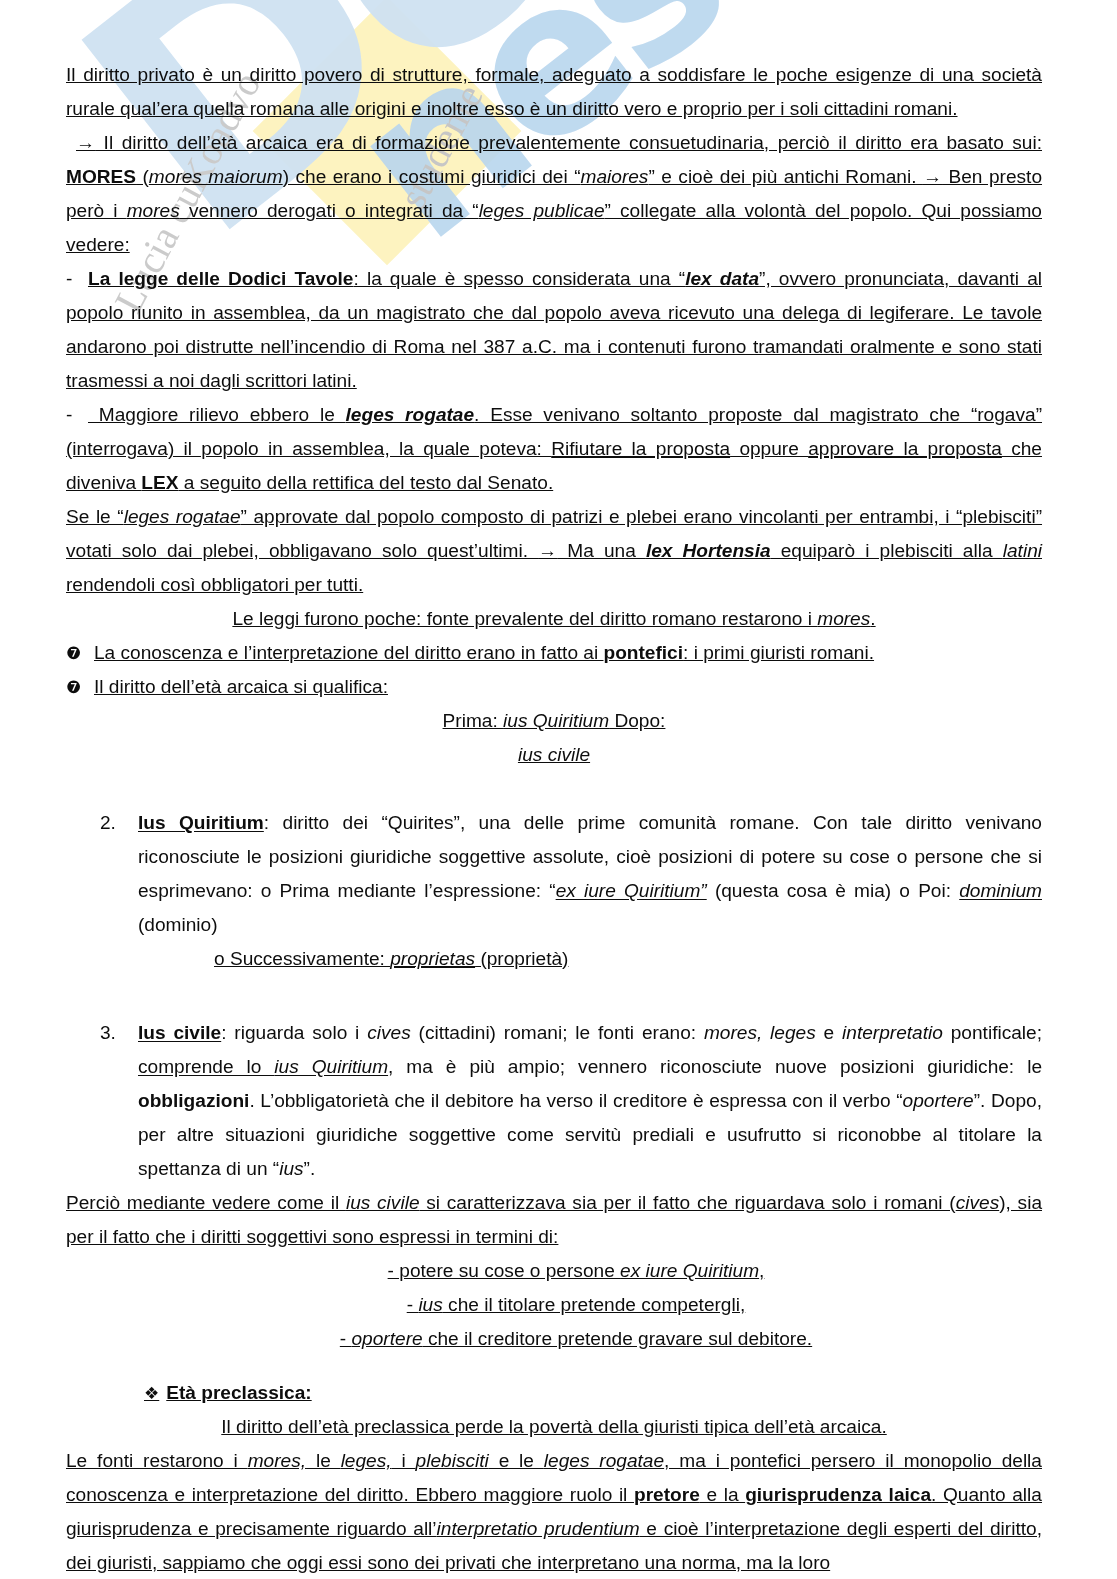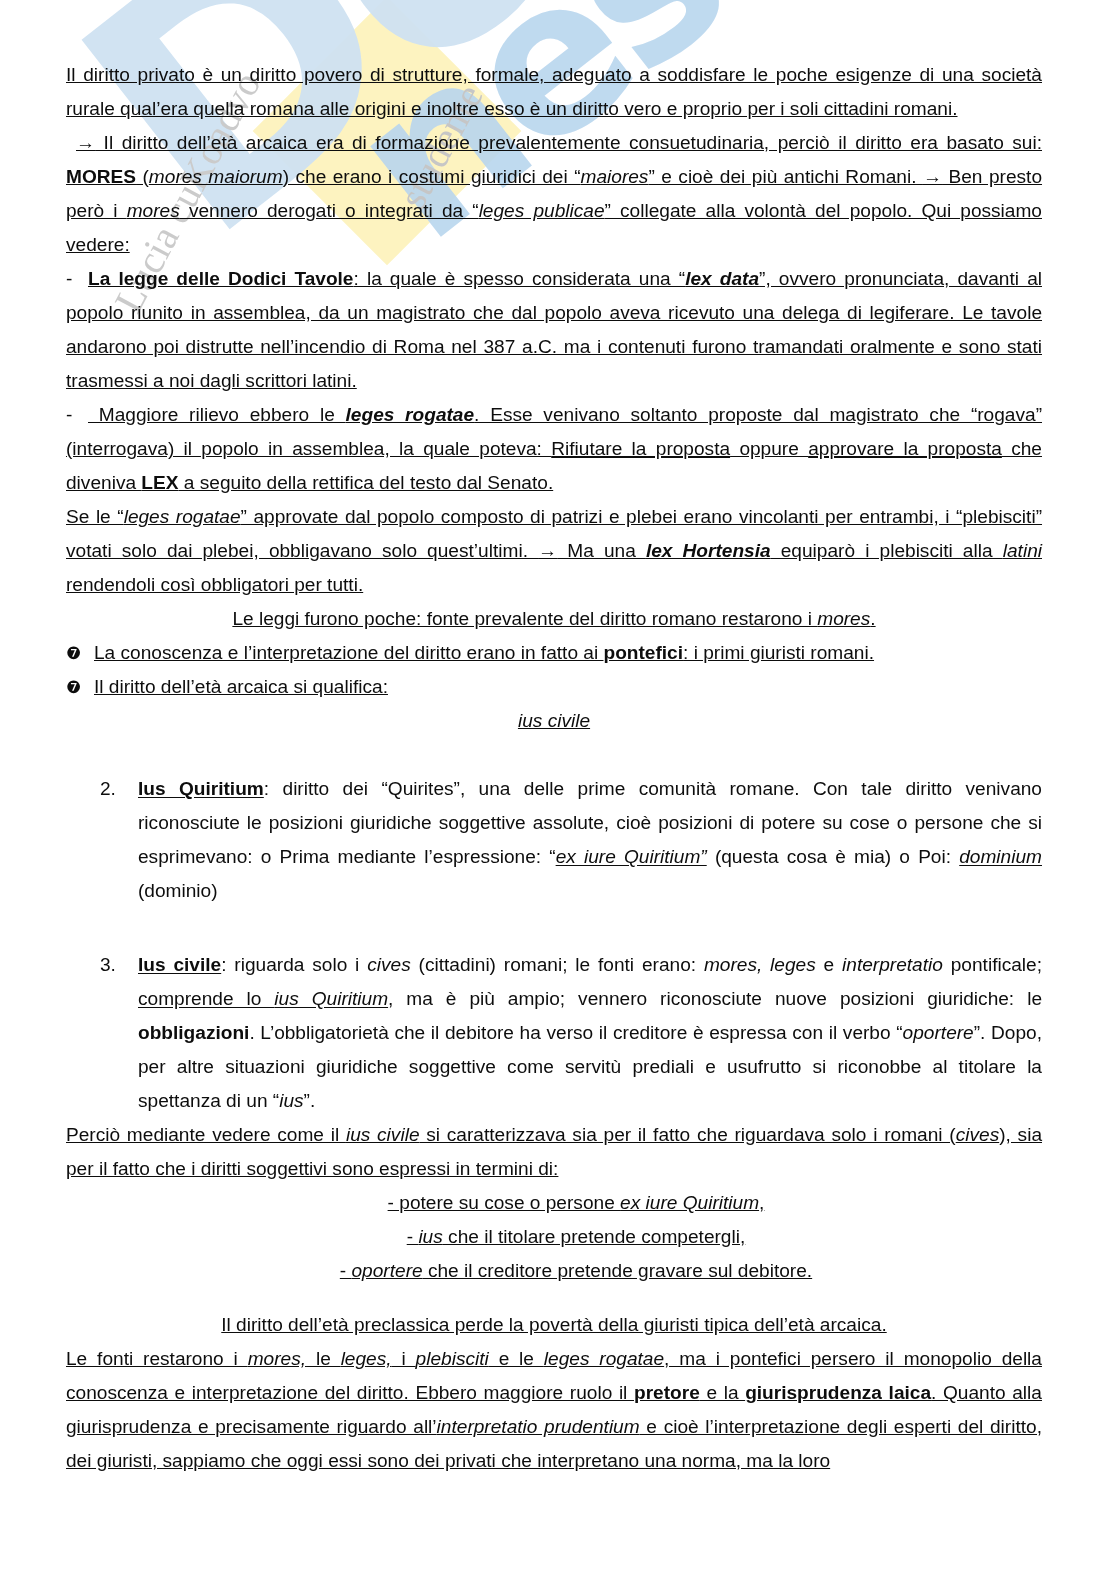--- a/index.html
+++ b/index.html
@@ -226,33 +226,39 @@
     </p>
 
     <p class="ding-item">
       <span class="ding">❼</span><span>La conoscenza e l’interpretazione del diritto erano in fatto ai </span><b>pontefici</b><span>: i primi giuristi romani.</span>
     </p>
 
     <p class="ding-item">
       <span class="ding">❼</span><span>Il diritto dell’età arcaica si qualifica:</span>
     </p>
 
+    <p class="noj">
+      <span>Prima: </span><i>ius Quiritium</i><span> Dopo:</span>
+    </p>
 
     <p class="noj">
       <i>ius civile</i>
     </p>
 
     <div class="spacer-md"></div>
 
     <ol class="numlist">
       <li>
         <span class="num">2.</span><u><b>Ius Quiritium</b></u><span>: diritto dei “Quirites”, una delle prime comunità romane. Con tale diritto venivano riconosciute le posizioni giuridiche soggettive assolute, cioè posizioni di potere su cose o persone che si esprimevano: o Prima mediante l’espressione: “</span><u><i>ex iure Quiritium”</i></u><span> (questa cosa è mia) o Poi: </span><u><i>dominium</i></u><span> (dominio)</span>
       </li>
     </ol>
 
+    <p class="sub-o">
+      <span>o Successivamente: </span><u><i>proprietas</i></u><span> (proprietà)</span>
+    </p>
 
     <div class="spacer-lg"></div>
 
     <ol class="numlist">
       <li>
         <span class="num">3.</span><u><b>Ius civile</b></u><span>: riguarda solo i </span><i>cives</i><span> (cittadini) romani; le fonti erano: </span><i>mores, leges</i><span> e </span><i>interpretatio</i><span> pontificale; </span><u>comprende lo </u><u><i>ius Quiritium</i></u><span>, ma è più ampio; vennero riconosciute nuove posizioni giuridiche: le </span><b>obbligazioni</b><span>. L’obbligatorietà che il debitore ha verso il creditore è espressa con il verbo “</span><i>oportere</i><span>”. Dopo, per altre situazioni giuridiche soggettive come servitù prediali e usufrutto si riconobbe al titolare la spettanza di un “</span><i>ius</i><span>”.</span>
       </li>
     </ol>
 
     <p>
@@ -266,20 +272,23 @@
     <p class="mini-dash">
       <span>- </span><i>ius</i><span> che il titolare pretende competergli,</span>
     </p>
 
     <p class="mini-dash">
       <span>- </span><i>oportere</i><span> che il creditore pretende gravare sul debitore.</span>
     </p>
 
     <div class="spacer-sm"></div>
 
+    <p class="diamond-head">
+      <span class="dm">❖</span><span>Età preclassica:</span>
+    </p>
 
     <p class="noj">
       <span>Il diritto dell’età preclassica perde la povertà della giuristi tipica dell’età arcaica.</span>
     </p>
 
     <p>
       <span>Le fonti restarono i </span><i>mores,</i><span> le </span><i>leges,</i><span> i </span><i>plebisciti</i><span> e le </span><i>leges rogatae</i><span>, ma i pontefici persero il monopolio della conoscenza e interpretazione del diritto. Ebbero maggiore ruolo il </span><b>pretore</b><span> e la </span><b>giurisprudenza laica</b><span>. Quanto alla giurisprudenza e precisamente riguardo all’</span><i>interpretatio prudentium</i><span> e cioè l’interpretazione degli esperti del diritto, dei giuristi, sappiamo che oggi essi sono dei privati che interpretano una norma, ma la loro</span>
     </p>
 
   </div>

